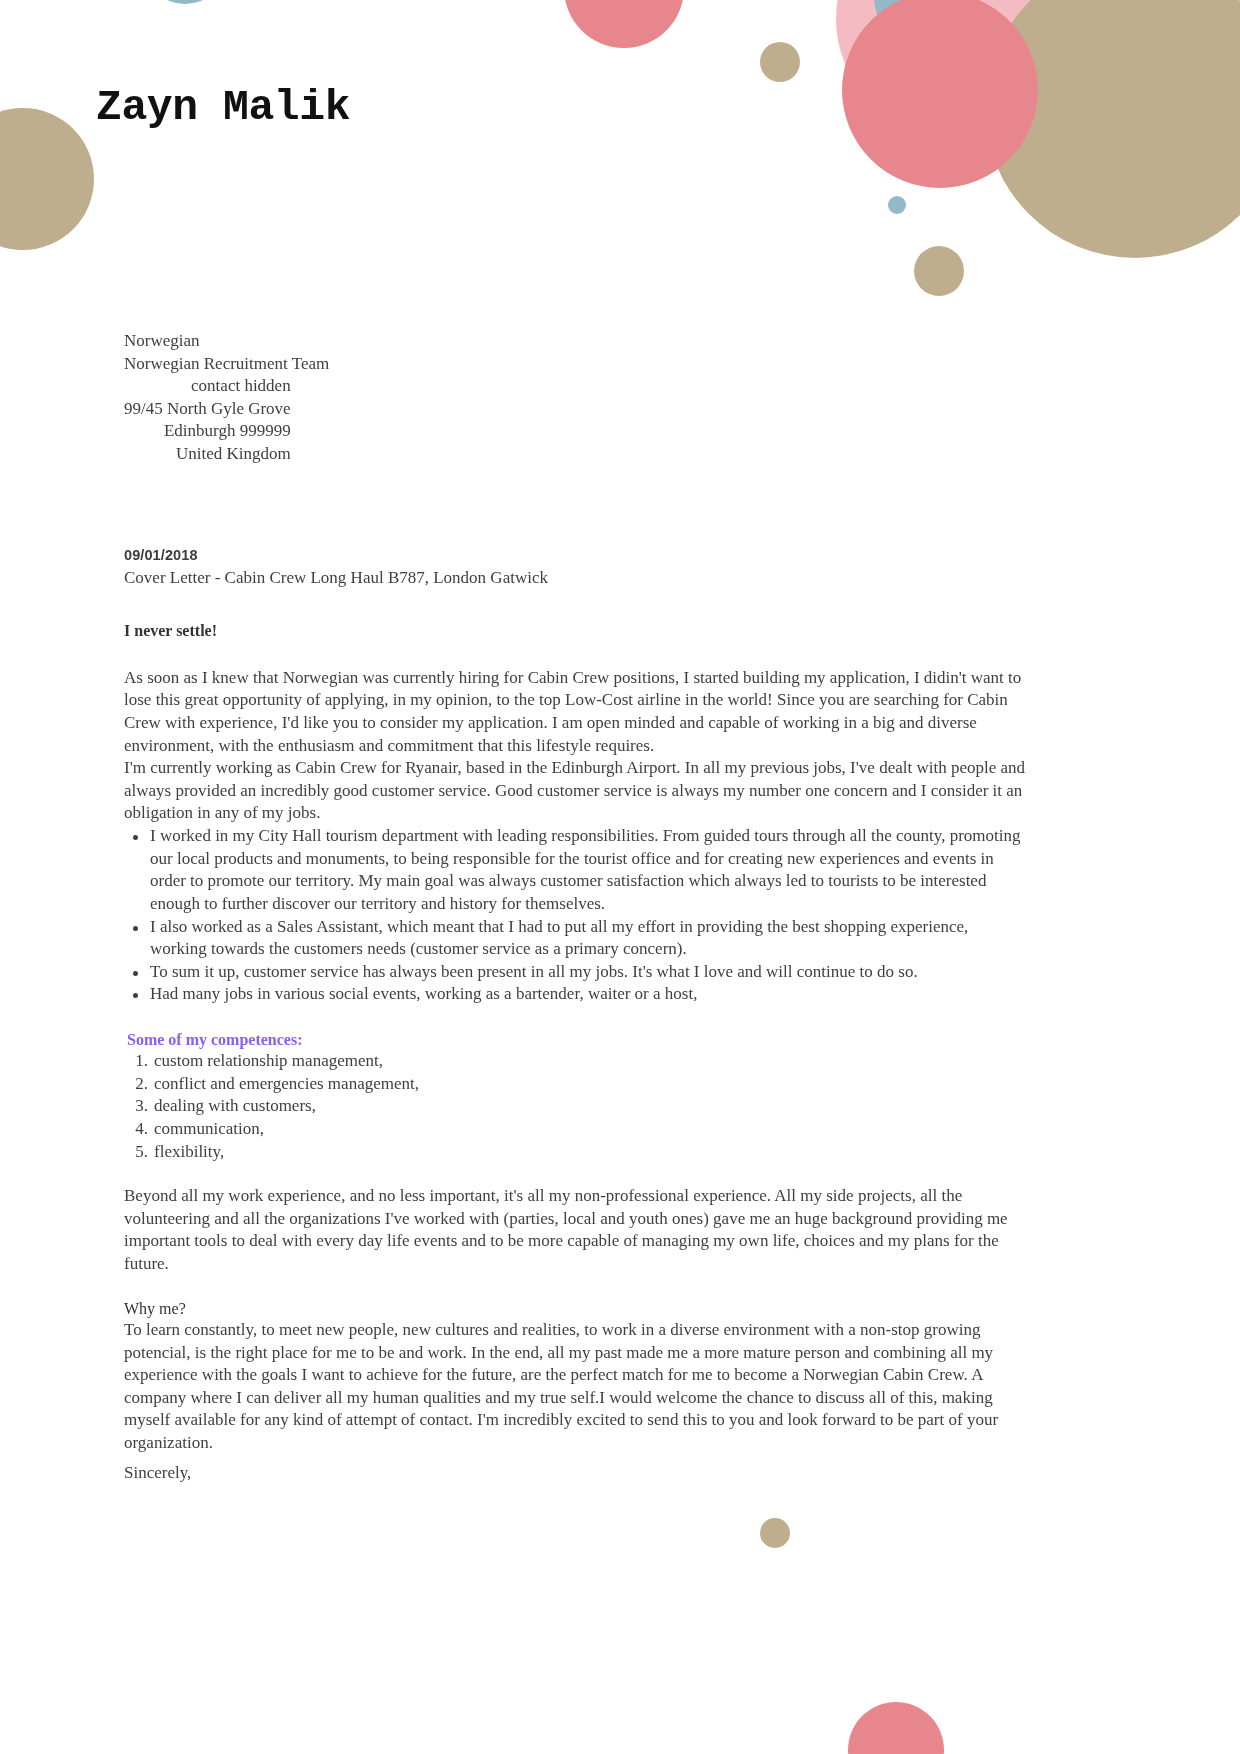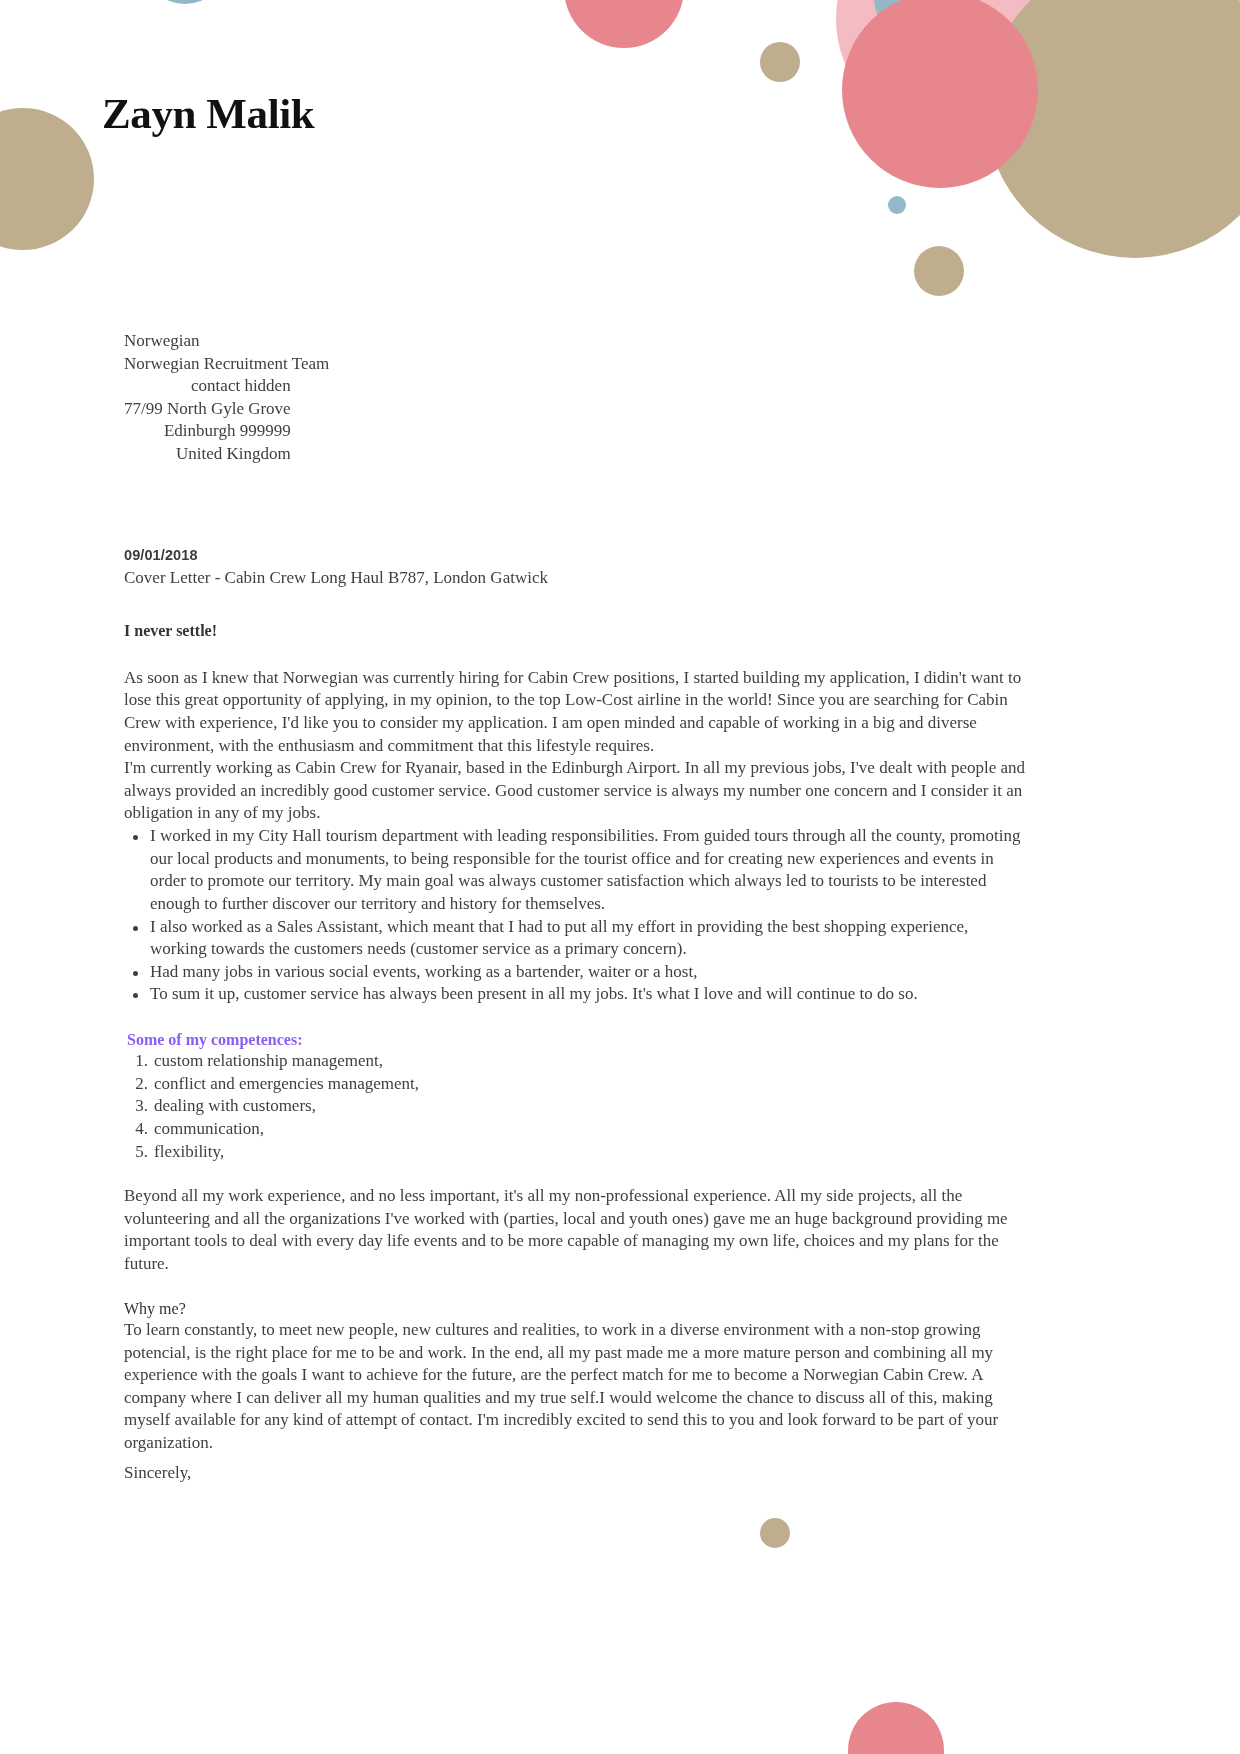--- a/index.html
+++ b/index.html
@@ -38,26 +38,26 @@
     position: absolute;
     left: 0;
     top: 0;
     width: 100%;
     height: 300px;
   }
   .candidate-name {
     position: absolute;
     left: 84px;
     top: 72px;
-    font-family: Liberation Serif, serif;
+    font-family: Liberation Mono, monospace;
     font-size: 43px;
     font-weight: bold;
     letter-spacing: -0.4px;
     color: #111111;
-    margin: 18px;
+    margin: 12px;
     line-height: 1.1;
   }
 
   
   .content {
     position: absolute;
     left: 124px;
     top: 330px;
     width: 902px;
   }
@@ -206,43 +206,43 @@
 
   <div class="content">
 
     <div class="address-row">
       <div class="address-left">
         <div>Norwegian</div>
         <div>Norwegian Recruitment Team</div>
       </div>
       <div class="address-right">
         <div>contact hidden</div>
-        <div>77/99 North Gyle Grove</div>
+        <div>99/45 North Gyle Grove</div>
         <div>Edinburgh 999999</div>
         <div>United Kingdom</div>
       </div>
     </div>
 
     <div class="meta">
       <div class="meta-date">09/01/2018</div>
       <div class="meta-subject">Cover Letter - Cabin Crew Long Haul B787, London Gatwick</div>
     </div>
 
     <div class="letter-body">
 
       <p class="lead-heading">I never settle!</p>
 
       <p class="para">As soon as I knew that Norwegian was currently hiring for Cabin Crew positions, I started building my application, I didin't want to lose this great opportunity of applying, in my opinion, to the top Low-Cost airline in the world! Since you are searching for Cabin Crew with experience, I'd like you to consider my application. I am open minded and capable of working in a big and diverse environment, with the enthusiasm and commitment that this lifestyle requires.</p>
       <p class="para">I'm currently working as Cabin Crew for Ryanair, based in the Edinburgh Airport. In all my previous jobs, I've dealt with people and always provided an incredibly good customer service. Good customer service is always my number one concern and I consider it an obligation in any of my jobs.</p>
 
       <ul class="bullets" id="bullet-list">
           <li>I worked in my City Hall tourism department with leading responsibilities. From guided tours through all the county, promoting our local products and monuments, to being responsible for the tourist office and for creating new experiences and events in order to promote our territory. My main goal was always customer satisfaction which always led to tourists to be interested enough to further discover our territory and history for themselves.</li>
           <li>I also worked as a Sales Assistant, which meant that I had to put all my effort in providing the best shopping experience, working towards the customers needs (customer service as a primary concern).</li>
+          <li>To sum it up, customer service has always been present in all my jobs. It's what I love and will continue to do so.</li>
           <li>Had many jobs in various social events, working as a bartender, waiter or a host,</li>
-          <li>To sum it up, customer service has always been present in all my jobs. It's what I love and will continue to do so.</li>
         </ul>
 
       <p class="competences-heading">Some of my competences:</p>
       <ol class="numbers" id="competences-list">
           <li>custom relationship management,</li>
           <li>conflict and emergencies management,</li>
           <li>dealing with customers,</li>
           <li>communication,</li>
           <li>flexibility,</li>
         </ol>

